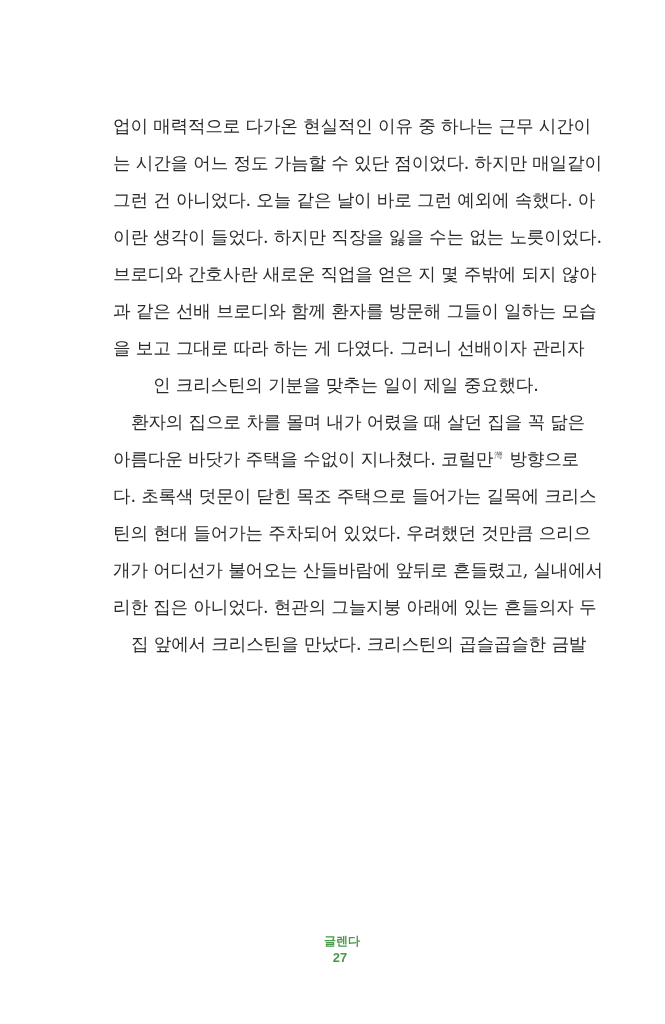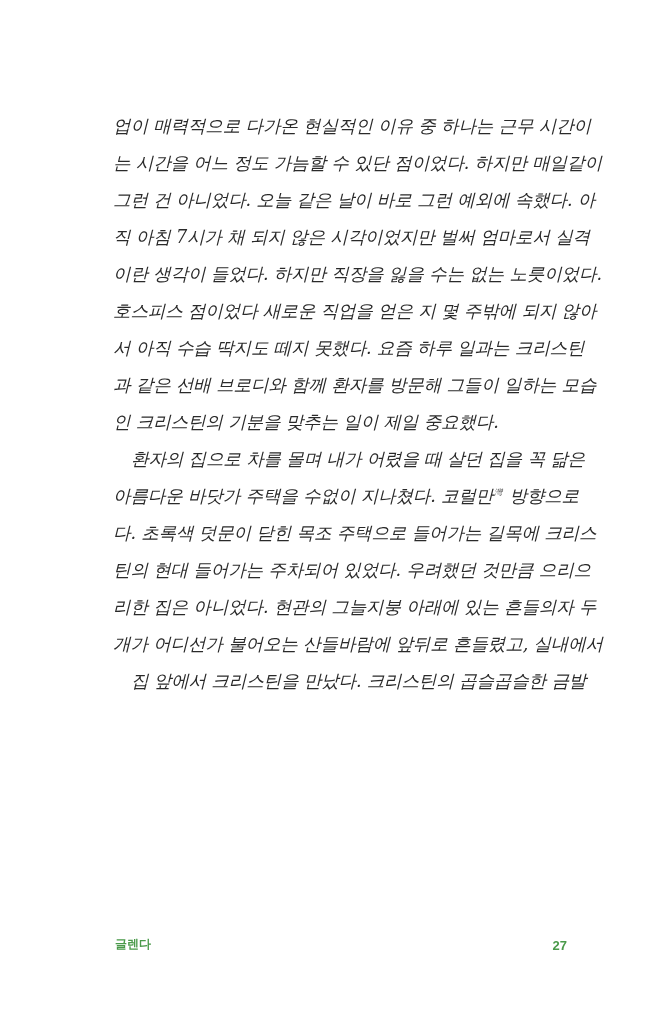--- a/index.html
+++ b/index.html
@@ -30,72 +30,72 @@
     }
     .line {
       display: block;
       height: 37px;
       line-height: 37px;
       font-size: 17.6px;
       white-space: nowrap;
       text-align: justify;
       text-align-last: justify;
       letter-spacing: -0.2px;
-      font-style: italic;
     }
     .line.last {
       text-align-last: left;
+      margin-left: 40px;
     }
     .line.indent {
       padding-left: 18px;
     }
     .note-mark {
       font-size: 8px;
       vertical-align: super;
       line-height: 0;
       color: #555;
       margin-left: 1px;
       margin-right: 2px;
     }
     .footer {
       position: absolute;
       left: 113px;
       top: 933px;
       width: 456px;
       height: 20px;
       display: flex;
       justify-content: space-between;
-      align-items: flex-end;
+      align-items: center;
       font-family: "DejaVu Sans", "Liberation Sans", sans-serif;
       font-weight: bold;
       font-size: 12px;
+      flex-direction: column;
     }
     .footer .book-title { color: #4a9a4a; padding-left: 2px; }
     .footer .page-number { color: #4a9a4a; font-family: Liberation Sans, sans-serif; font-size: 13px; padding-right: 2px; }
   </style>
 </head>
 <body>
 
 <div class="page">
   <div class="body-text">
     <span class="line">업이 매력적으로 다가온 현실적인 이유 중 하나는 근무 시간이</span>
     <span class="line">는 시간을 어느 정도 가늠할 수 있단 점이었다. 하지만 매일같이</span>
     <span class="line">그런 건 아니었다. 오늘 같은 날이 바로 그런 예외에 속했다. 아</span>
-    <span class="line">직 아침 7시가 채 되지 않은 시각이었지만 벌써 엄마로서 실격</span>
     <span class="line">이란 생각이 들었다. 하지만 직장을 잃을 수는 없는 노릇이었다.</span>
-    <span class="line">호스피스 점이었다 새로운 직업을 얻은 지 몇 주밖에 되지 않아</span>
-    <span class="line">서 아직 수습 딱지도 떼지 못했다. 요즘 하루 일과는 크리스틴</span>
+    <span class="line">브로디와 간호사란 새로운 직업을 얻은 지 몇 주밖에 되지 않아</span>
     <span class="line">과 같은 선배 브로디와 함께 환자를 방문해 그들이 일하는 모습</span>
+    <span class="line">을 보고 그대로 따라 하는 게 다였다. 그러니 선배이자 관리자</span>
     <span class="line last">인 크리스틴의 기분을 맞추는 일이 제일 중요했다.</span>
     <span class="line indent">환자의 집으로 차를 몰며 내가 어렸을 때 살던 집을 꼭 닮은</span>
     <span class="line"><span>아름다운 바닷가 주택을 수없이 지나쳤다. 코럴만</span><span class="note-mark">灣</span><span> 방향으로</span></span>
     <span class="line">다. 초록색 덧문이 닫힌 목조 주택으로 들어가는 길목에 크리스</span>
     <span class="line">틴의 현대 들어가는 주차되어 있었다. 우려했던 것만큼 으리으</span>
+    <span class="line">개가 어디선가 불어오는 산들바람에 앞뒤로 흔들렸고, 실내에서</span>
     <span class="line">리한 집은 아니었다. 현관의 그늘지붕 아래에 있는 흔들의자 두</span>
-    <span class="line">개가 어디선가 불어오는 산들바람에 앞뒤로 흔들렸고, 실내에서</span>
     <span class="line indent">집 앞에서 크리스틴을 만났다. 크리스틴의 곱슬곱슬한 금발</span>
   </div>
 
   <div class="footer">
     <span class="book-title">글렌다</span>
     <span class="page-number">27</span>
   </div>
 </div>
 
 </body></html>

